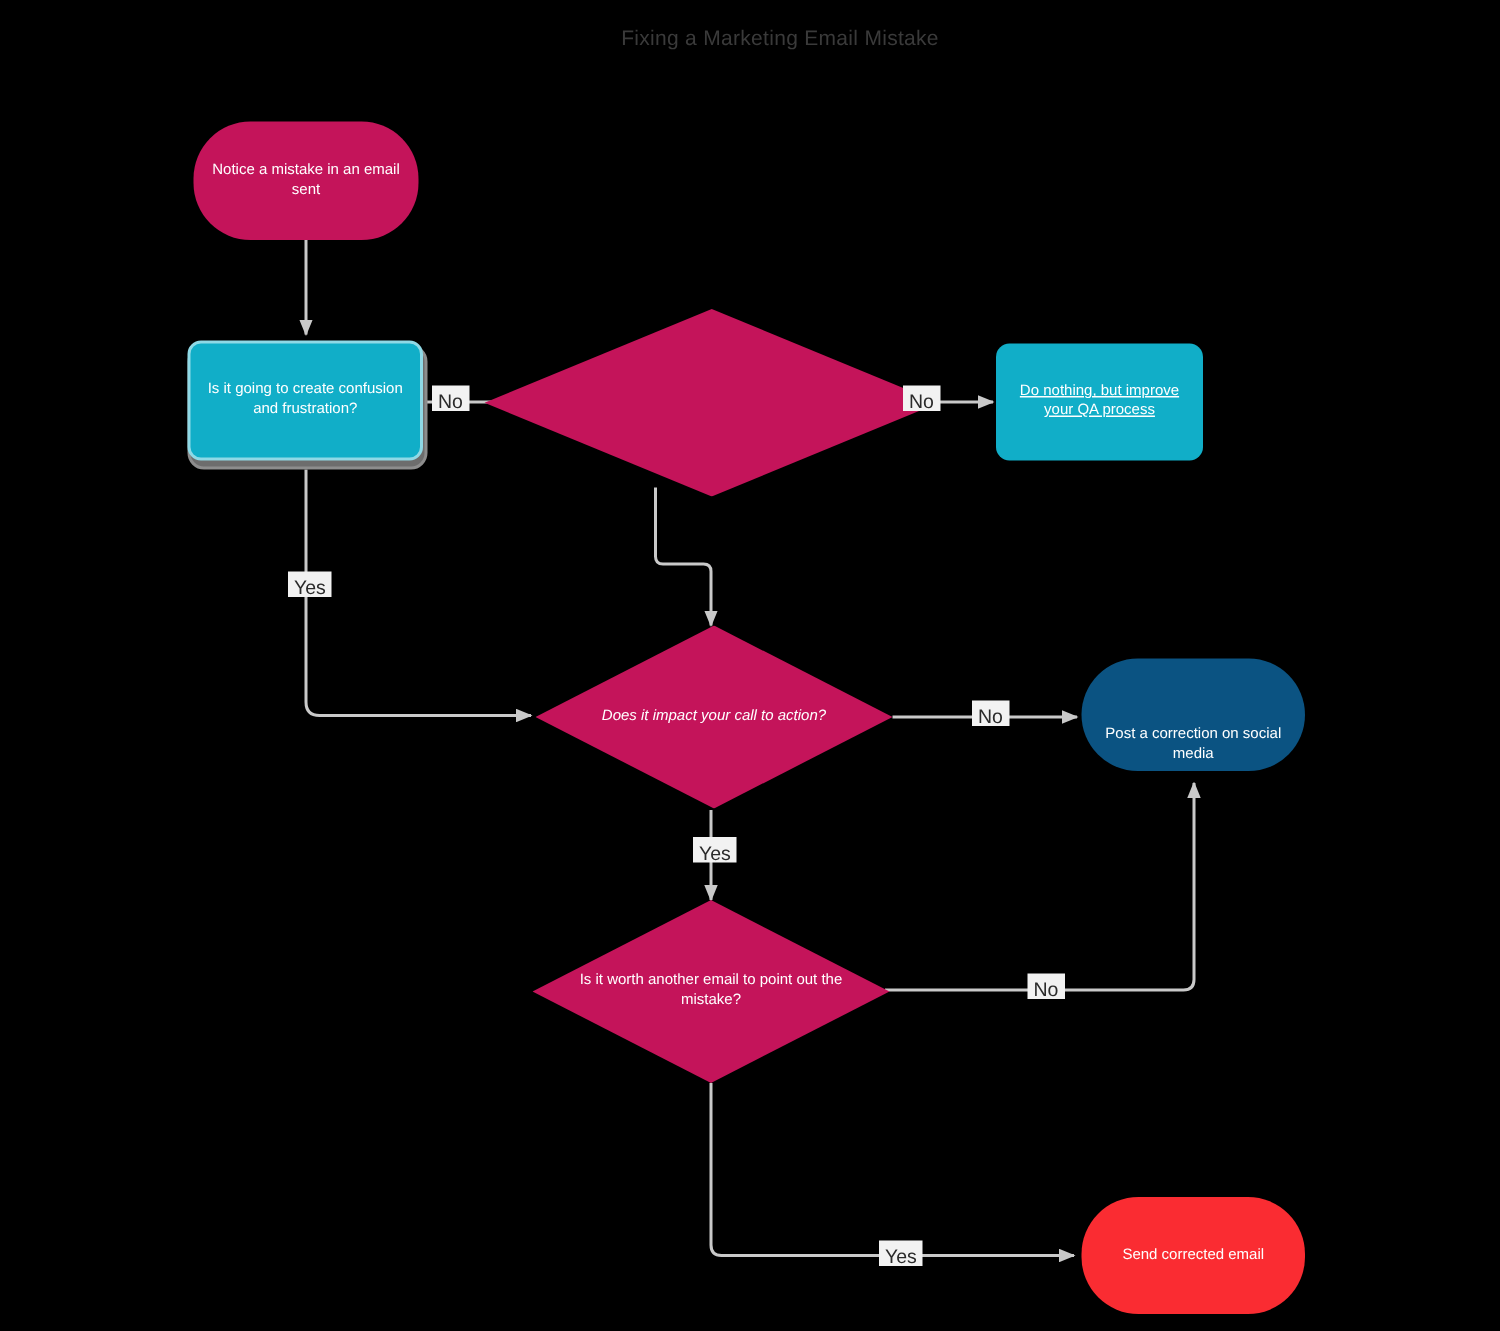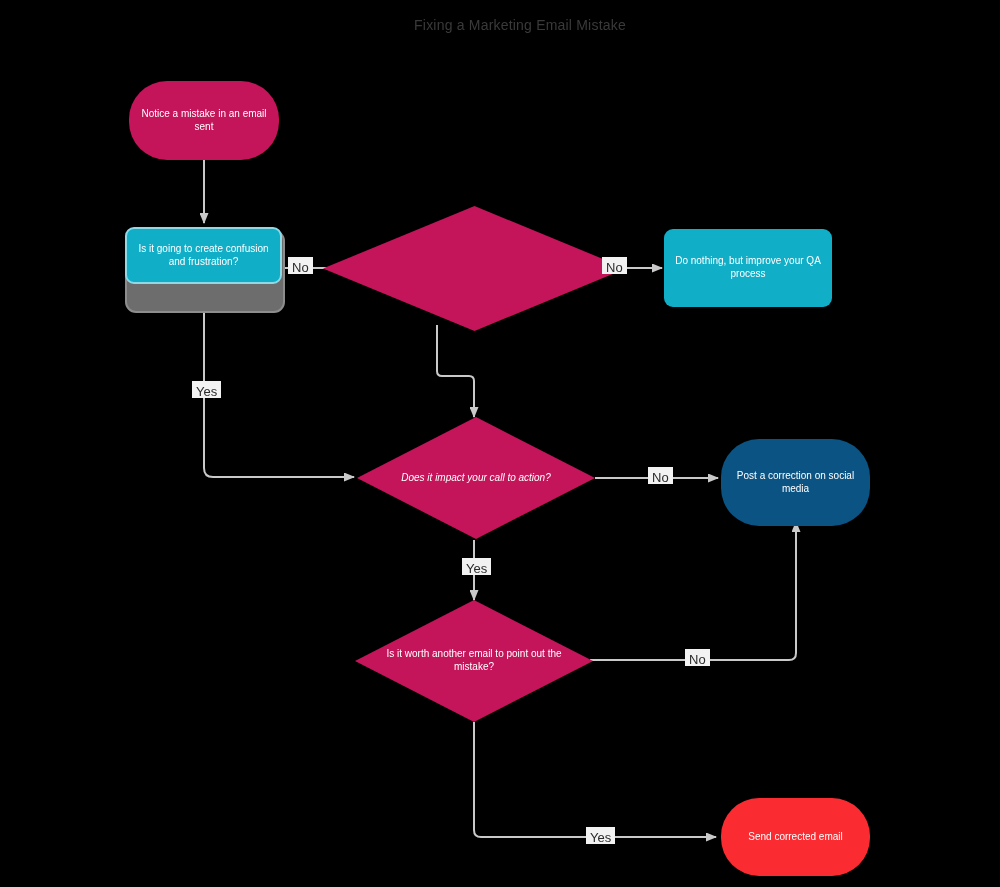--- a/index.html
+++ b/index.html
@@ -124,42 +124,42 @@
 </svg>
 
 <div class="chart-title">Fixing a Marketing Email Mistake</div>
 
 <div class="selection-outline" style="left:125px; top:230px; width:160px; height:83px;"></div>
 
 <div class="node node-pill" style="left:129px; top:81px; width:150px; height:79px; background:#c4145a;">
   <span>Notice a mistake in an email sent</span>
 </div>
 
-<div class="node node-rounded" style="left:125px; top:227px; width:157px; height:57px; background:#11aec8; border:2px solid #8fd9e6;">
+<div class="node node-rounded" style="left:125px; top:227px; width:157px; height:80px; background:#11aec8; border:2px solid #8fd9e6;">
   <span>Is it going to create confusion and frustration?</span>
 </div>
 
 <div class="node node-diamond" style="left:323px; top:206px; width:303px; height:125px;">
   <svg class="diamond-shape" viewBox="0 0 303 125" preserveAspectRatio="none">
     <polygon points="151.5,0 303,62.5 151.5,125 0,62.5" fill="#c4145a"></polygon>
   </svg>
 </div>
 
-<div class="node node-rounded" style="left:664px; top:229px; width:168px; height:78px; background:#11aec8;">
+<div class="node node-rounded" style="left:664px; top:229px; width:138px; height:78px; background:#11aec8;text-decoration:underline;">
   <span>Do nothing, but improve your QA process</span>
 </div>
 
 <div class="node node-diamond" style="left:357px; top:417px; width:238px; height:122px;font-style:italic;">
   <svg class="diamond-shape" viewBox="0 0 238 122" preserveAspectRatio="none">
     <polygon points="119,0 238,61 119,122 0,61" fill="#c4145a"></polygon>
   </svg>
   <span class="diamond-label">Does it impact your call to action?</span>
 </div>
 
-<div class="node node-pill" style="left:721px; top:439px; width:149px; height:87px; background:#0b5382;">
+<div class="node node-pill" style="left:721px; top:439px; width:149px; height:75px; background:#0b5382;align-items:flex-end;">
   <span>Post a correction on social media</span>
 </div>
 
 <div class="node node-diamond" style="left:355px; top:600px; width:238px; height:122px;">
   <svg class="diamond-shape" viewBox="0 0 238 122" preserveAspectRatio="none">
     <polygon points="119,0 238,61 119,122 0,61" fill="#c4145a"></polygon>
   </svg>
   <span class="diamond-label">Is it worth another email to point out the mistake?</span>
 </div>
 

